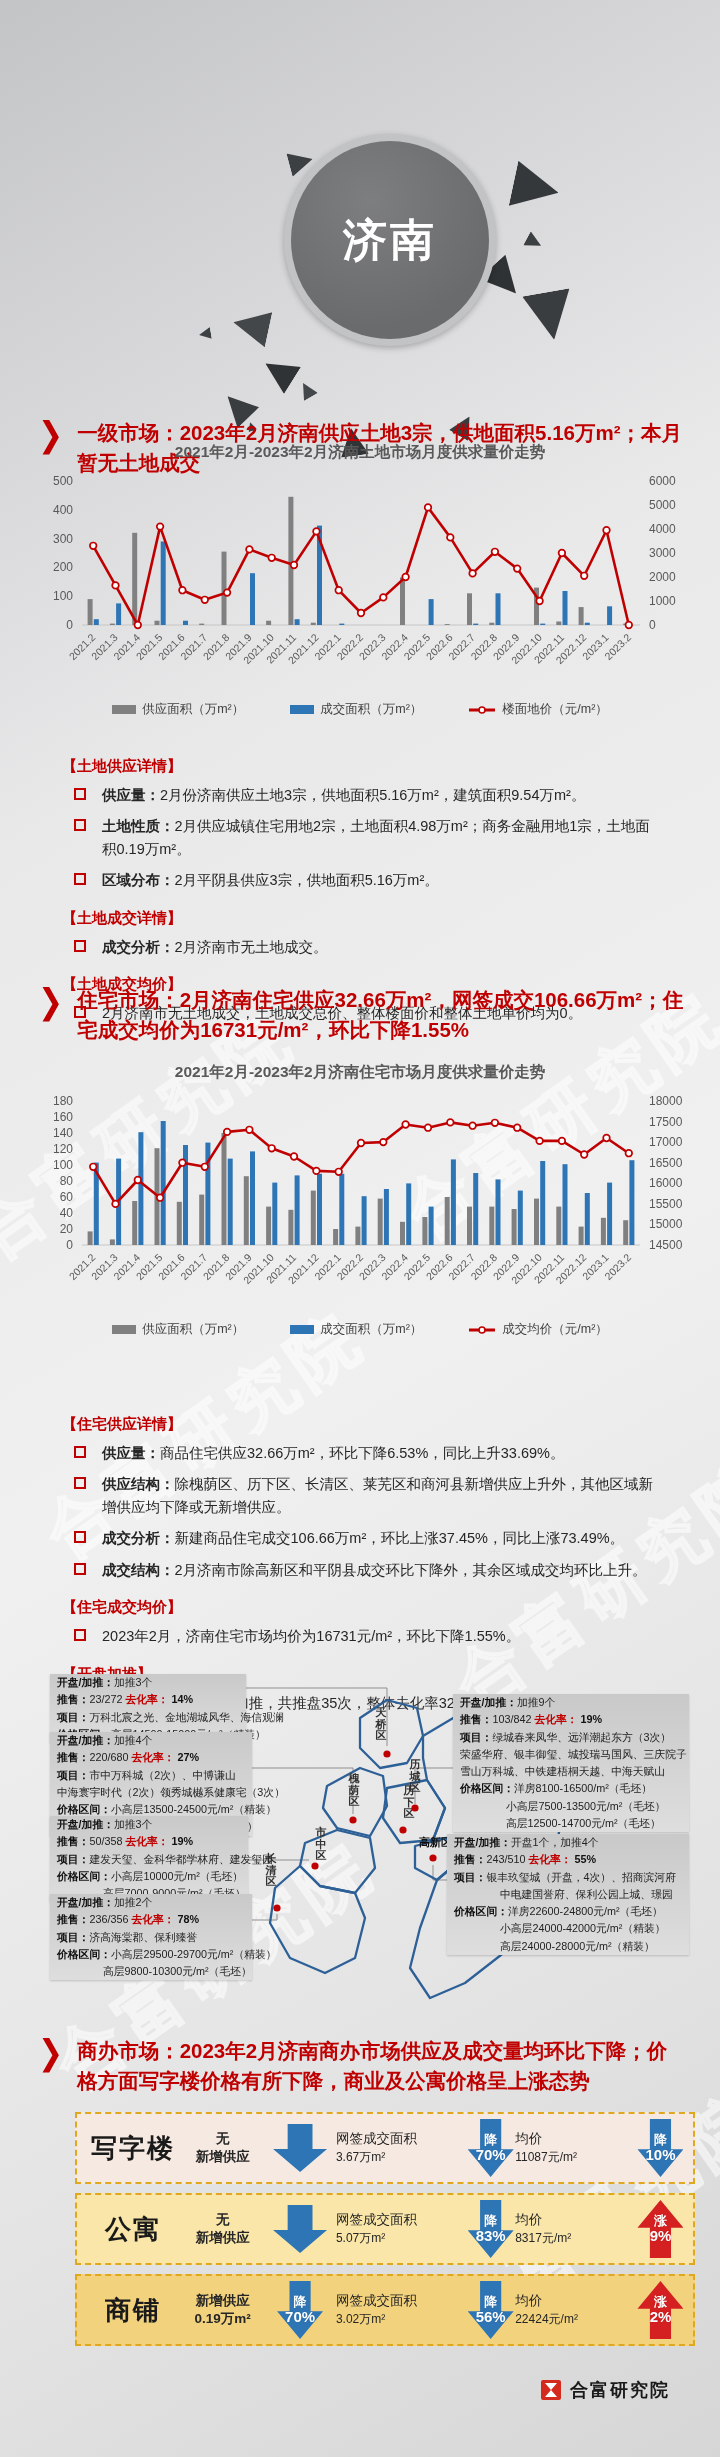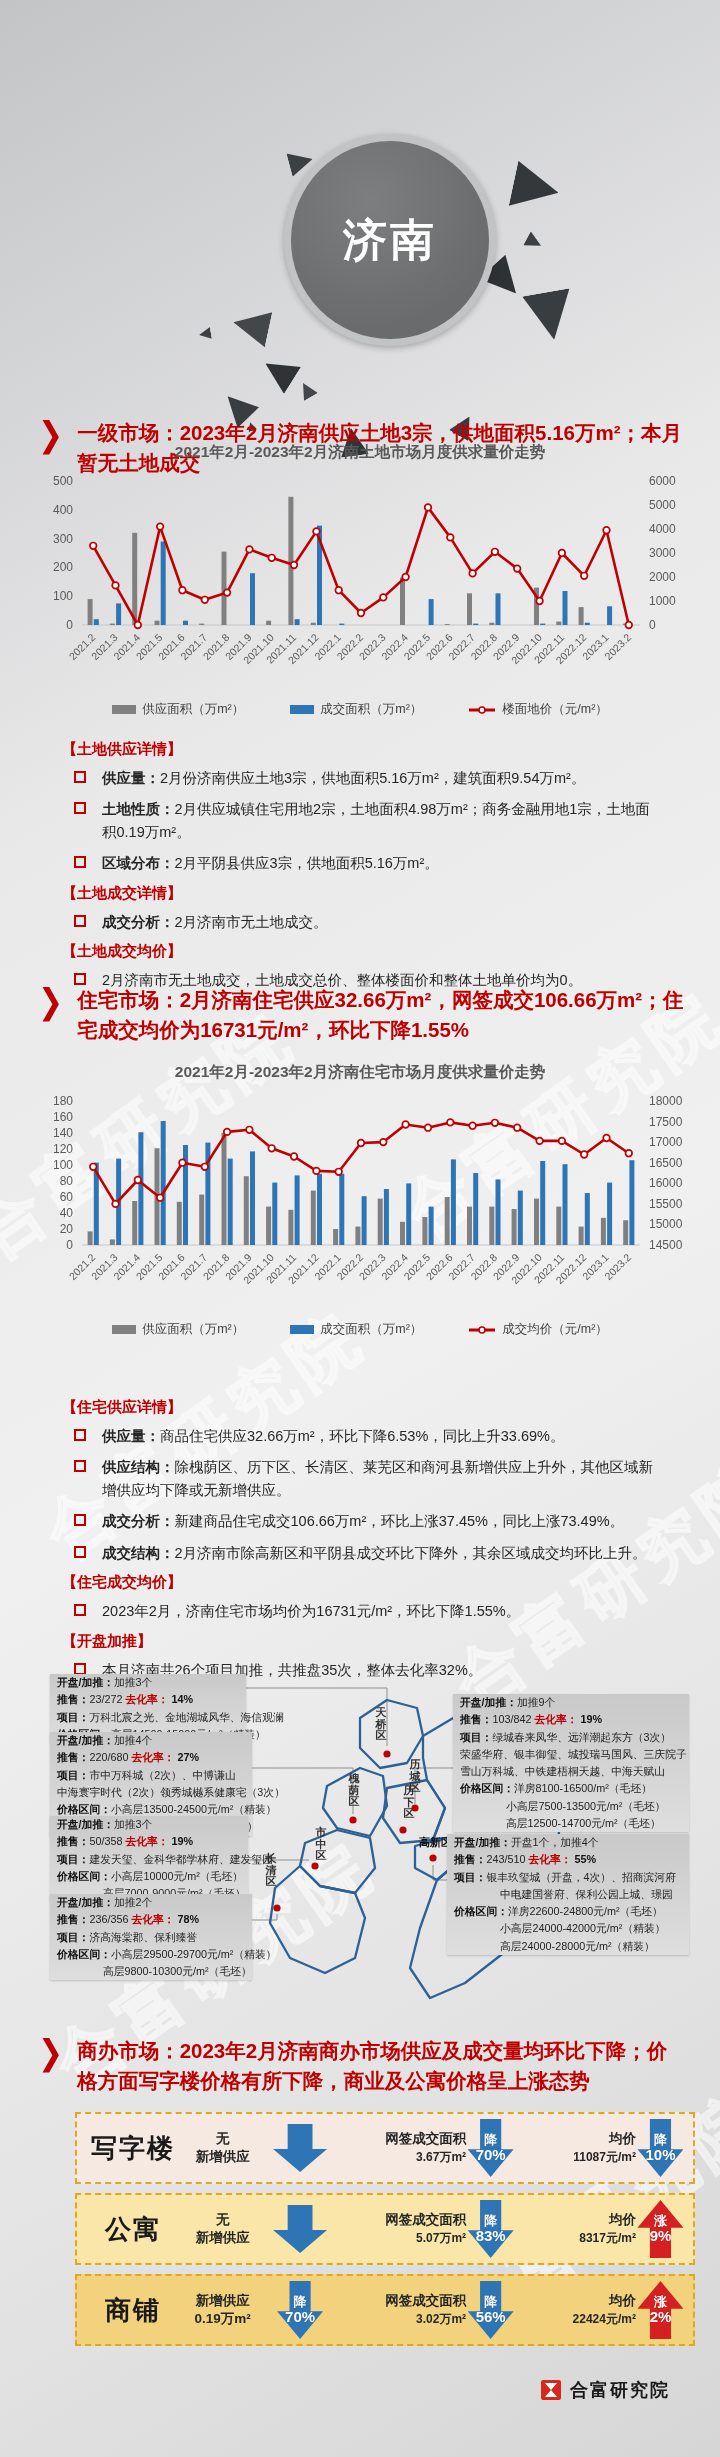--- a/index.html
+++ b/index.html
@@ -29,41 +29,41 @@
   
   .chartblock{left:30px;width:660px;}
   .ctitle{text-align:center;color:#595959;font-size:15.5px;font-weight:700;margin-bottom:2px;}
   .legend{display:flex;justify-content:center;gap:46px;margin-top:2px;font-size:12.5px;color:#404040;}
   .legend .li{display:flex;align-items:center;gap:6px;}
   .swatch{width:24px;height:9px;display:inline-block;}
   svg text.tick{font-size:12px;fill:#595959;font-family:"Liberation Sans",sans-serif;}
   svg text.xlab{font-size:10.5px;fill:#595959;text-anchor:end;font-family:"Liberation Sans",sans-serif;}
   
   .details{left:62px;width:600px;font-size:14.5px;}
-  .dheading{color:#c00000;font-weight:800;font-size:15px;margin:0 0 8px;}
+  .dheading{color:#c00000;font-weight:800;font-size:15px;margin:17px 0 8px;}
   .ditem{display:flex;margin:0 0 9px 12px;line-height:1.55;}
   .bullet{flex:0 0 auto;width:8px;height:8px;border:2.2px solid #c00000;margin:4px 16px 0 0;}
   .dlabel{font-weight:800;}
   
   .mapsec{left:15px;top:1668px;width:690px;height:362px;}
   .mapsvg{position:absolute;left:0;top:0;width:690px;height:362px;}
   .mbox{position:absolute;background:linear-gradient(180deg,#c9c9ca,#dededf);padding:0 7px;
         font-size:10.8px;line-height:1.6;box-shadow:0 1px 2px rgba(0,0,0,.18);}
   .mline{white-space:nowrap;}
   .mline.pad{padding-left:46px;}
   .sb{font-weight:800;color:#101010;}
   .sn{color:#222;}
   .sr{font-weight:800;color:#c00000;}
   
   .comm{left:75px;top:2112px;width:620px;}
   .crow{display:flex;align-items:center;height:72px;margin-bottom:9px;border:2px dashed #dfa81e;
         padding:0 8px;box-sizing:border-box;}
   .cname{width:102px;text-align:center;font-size:26px;font-weight:900;color:#1a1a1a;letter-spacing:2px;}
   .csupply{width:88px;text-align:center;font-size:13.5px;font-weight:800;line-height:1.35;}
-  .cstat{text-align:right;font-weight:700;line-height:1.4;}
+  .cstat{text-align:left;font-weight:400;line-height:1.4;}
   .cstat .lab{font-size:13.5px;}
   .cstat .val{font-size:12px;}
   .cdeal{width:138px;}
   .cprice{width:128px;}
   .arrwrap{position:relative;display:flex;align-items:center;justify-content:center;}
   .arr{position:absolute;inset:0;}
   .arr.down{clip-path:polygon(50% 100%,100% 52%,73% 52%,73% 0,27% 0,27% 52%,0 52%);}
   .arr.up{clip-path:polygon(50% 0,100% 48%,73% 48%,73% 100%,27% 100%,27% 48%,0 48%);}
   .artxt{position:relative;z-index:3;display:flex;flex-direction:column;align-items:center;color:#fff;
          font-weight:900;line-height:1.05;text-shadow:0 0 2px rgba(0,0,0,.15);}

